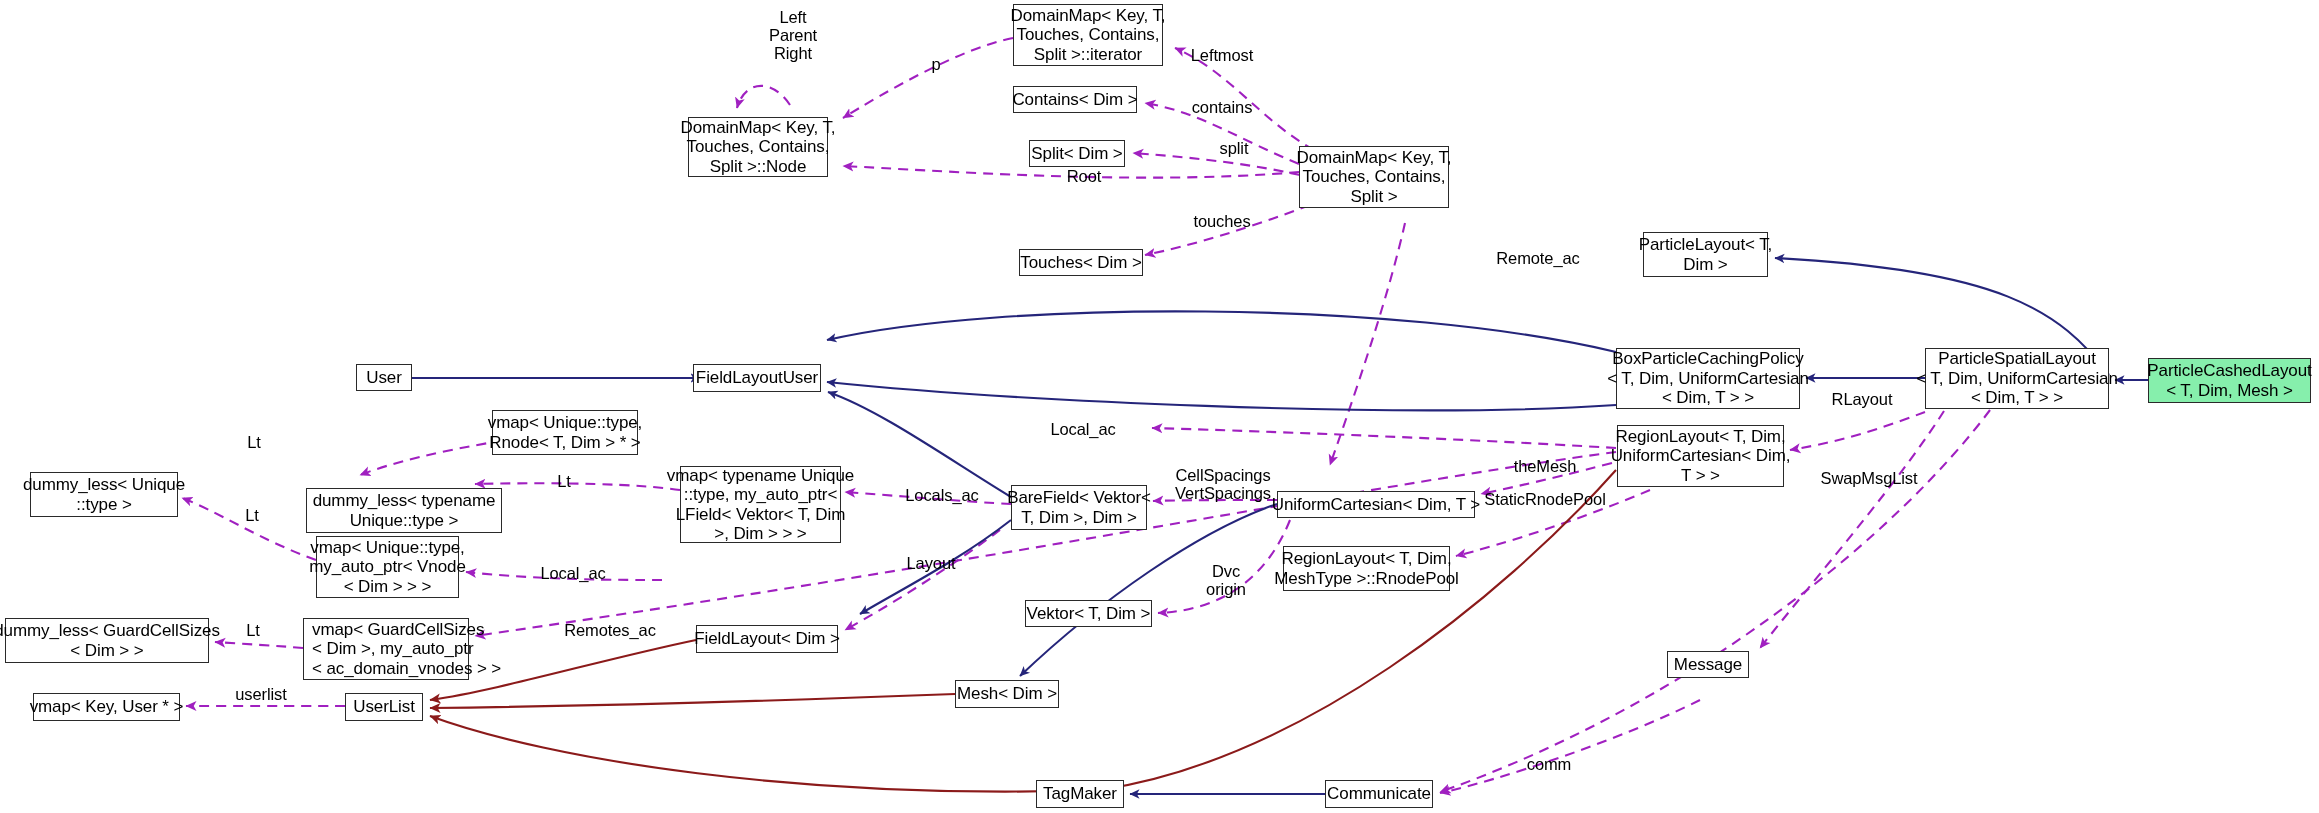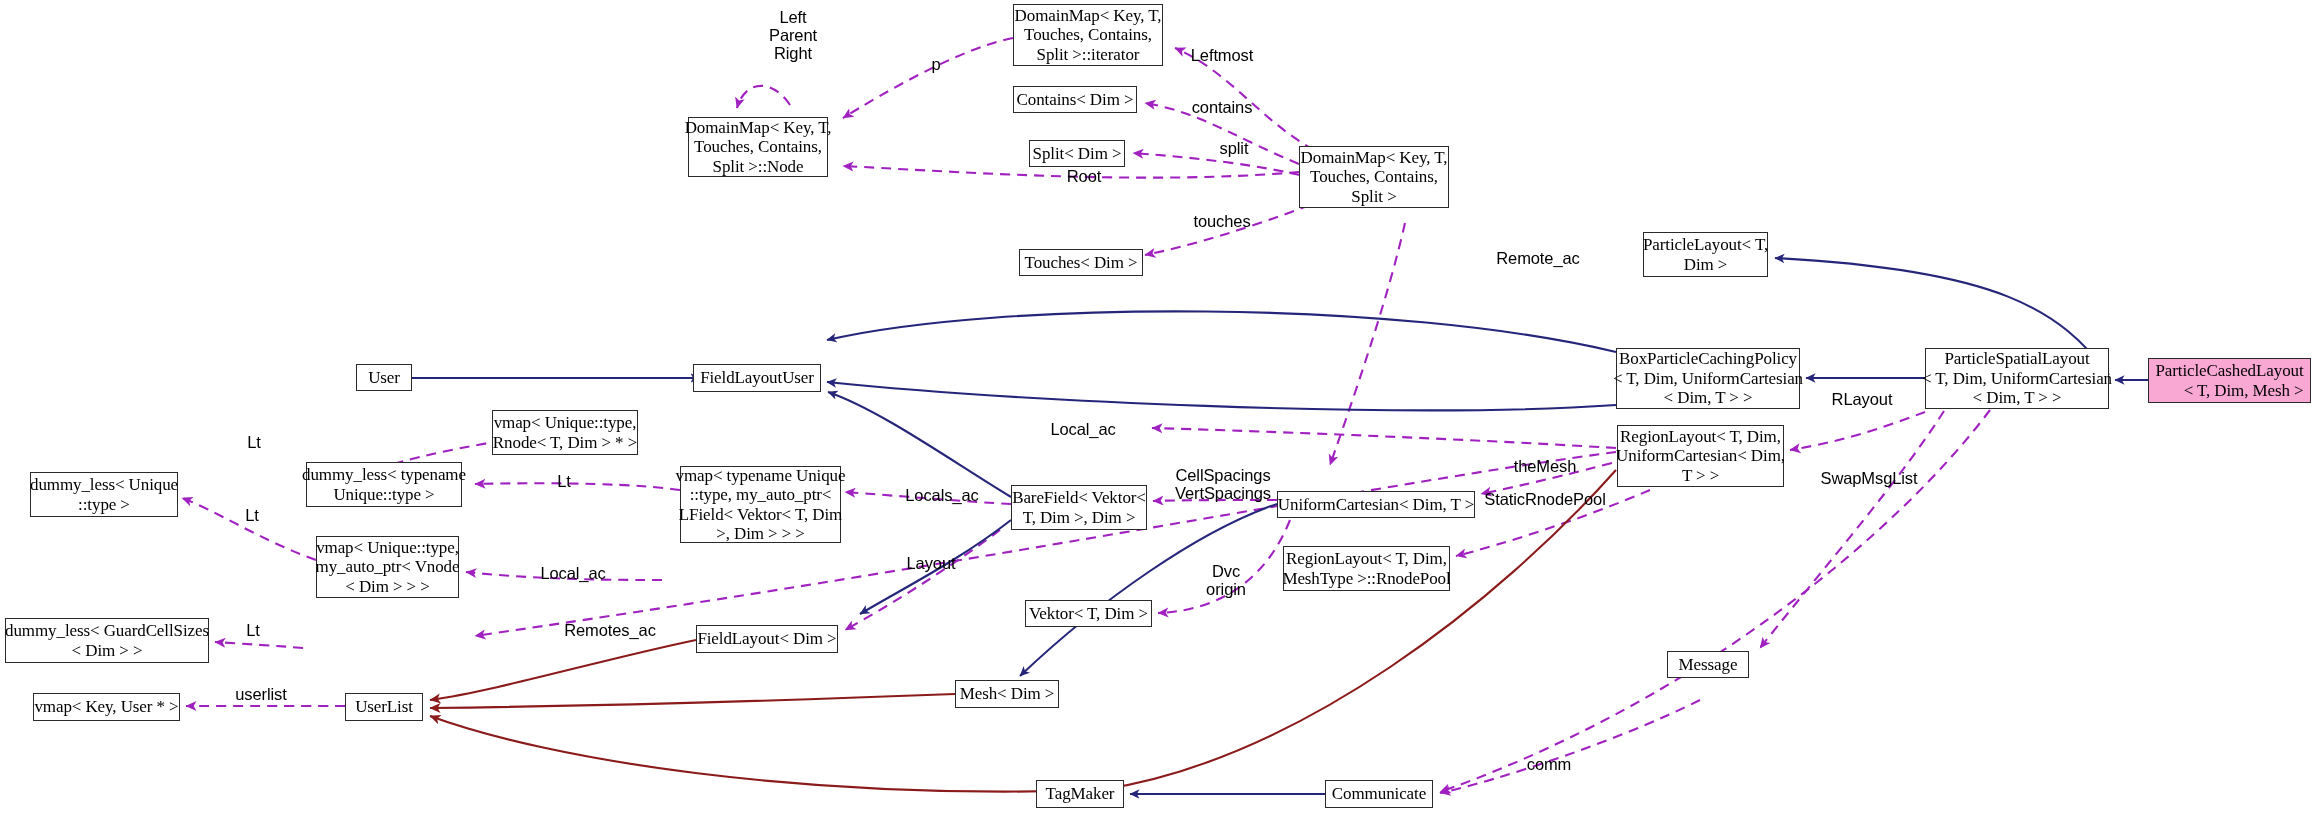--- a/index.html
+++ b/index.html
@@ -32,25 +32,23 @@
     color: #000000;
     font-size: 17px;
     line-height: 19.5px;
     text-align: center;
     display: flex;
     align-items: center;
     justify-content: center;
     white-space: pre;
     letter-spacing: -0.1px;
     z-index: 3;
-    font-family: Liberation Serif, serif;
   }
   .node.highlight {
-    background: #f9a8d4;
-    text-align: right;
+    background: #86efac;
   }
   .elabel {
     position: absolute;
     font-size: 16.5px;
     line-height: 18px;
     color: #000000;
     white-space: pre;
     text-align: center;
     z-index: 4;
     letter-spacing: -0.1px;
@@ -147,38 +145,41 @@
 &lt; Dim, T &gt; &gt;</div>
   <div class="node highlight" style="left:2148px;top:358px;width:163px;height:45px;">ParticleCashedLayout
 &lt; T, Dim, Mesh &gt;</div>
   <div class="node" style="left:492px;top:410px;width:146px;height:45px;">vmap&lt; Unique::type,
 Rnode&lt; T, Dim &gt; * &gt;</div>
   <div class="node" style="left:1617px;top:425px;width:167px;height:62px;">RegionLayout&lt; T, Dim,
 UniformCartesian&lt; Dim,
 T &gt; &gt;</div>
   <div class="node" style="left:30px;top:472px;width:148px;height:45px;">dummy_less&lt; Unique
 ::type &gt;</div>
-  <div class="node" style="left:306px;top:462px;width:156px;height:45px;">dummy_less&lt; typename
+  <div class="node" style="left:306px;top:488px;width:196px;height:45px;">dummy_less&lt; typename
 Unique::type &gt;</div>
   <div class="node" style="left:680px;top:466px;width:161px;height:77px;">vmap&lt; typename Unique
 ::type, my_auto_ptr&lt;
 LField&lt; Vektor&lt; T, Dim
 &gt;, Dim &gt; &gt; &gt;</div>
   <div class="node" style="left:1011px;top:485px;width:136px;height:45px;">BareField&lt; Vektor&lt;
 T, Dim &gt;, Dim &gt;</div>
   <div class="node" style="left:1277px;top:491px;width:198px;height:27px;">UniformCartesian&lt; Dim, T &gt;</div>
   <div class="node" style="left:316px;top:536px;width:143px;height:62px;">vmap&lt; Unique::type,
 my_auto_ptr&lt; Vnode
 &lt; Dim &gt; &gt; &gt;</div>
   <div class="node" style="left:1283px;top:546px;width:167px;height:45px;">RegionLayout&lt; T, Dim,
 MeshType &gt;::RnodePool</div>
   <div class="node" style="left:1025px;top:600px;width:127px;height:27px;">Vektor&lt; T, Dim &gt;</div>
   <div class="node" style="left:1667px;top:651px;width:82px;height:27px;">Message</div>
   <div class="node" style="left:5px;top:618px;width:204px;height:45px;">dummy_less&lt; GuardCellSizes
 &lt; Dim &gt; &gt;</div>
+  <div class="node" style="left:303px;top:618px;width:166px;height:62px;text-align:left;justify-content:flex-start;padding-left:8px;">vmap&lt; GuardCellSizes
+&lt; Dim &gt;, my_auto_ptr
+&lt; ac_domain_vnodes &gt; &gt;</div>
   <div class="node" style="left:696px;top:625px;width:142px;height:28px;">FieldLayout&lt; Dim &gt;</div>
   <div class="node" style="left:955px;top:680px;width:104px;height:28px;">Mesh&lt; Dim &gt;</div>
   <div class="node" style="left:33px;top:693px;width:147px;height:28px;">vmap&lt; Key, User * &gt;</div>
   <div class="node" style="left:345px;top:693px;width:78px;height:28px;">UserList</div>
   <div class="node" style="left:1036px;top:780px;width:88px;height:28px;">TagMaker</div>
   <div class="node" style="left:1325px;top:780px;width:108px;height:28px;">Communicate</div>
 
   <div class="elabel" style="left:758px;top:8px;width:70px;">Left
 Parent
 Right</div>

